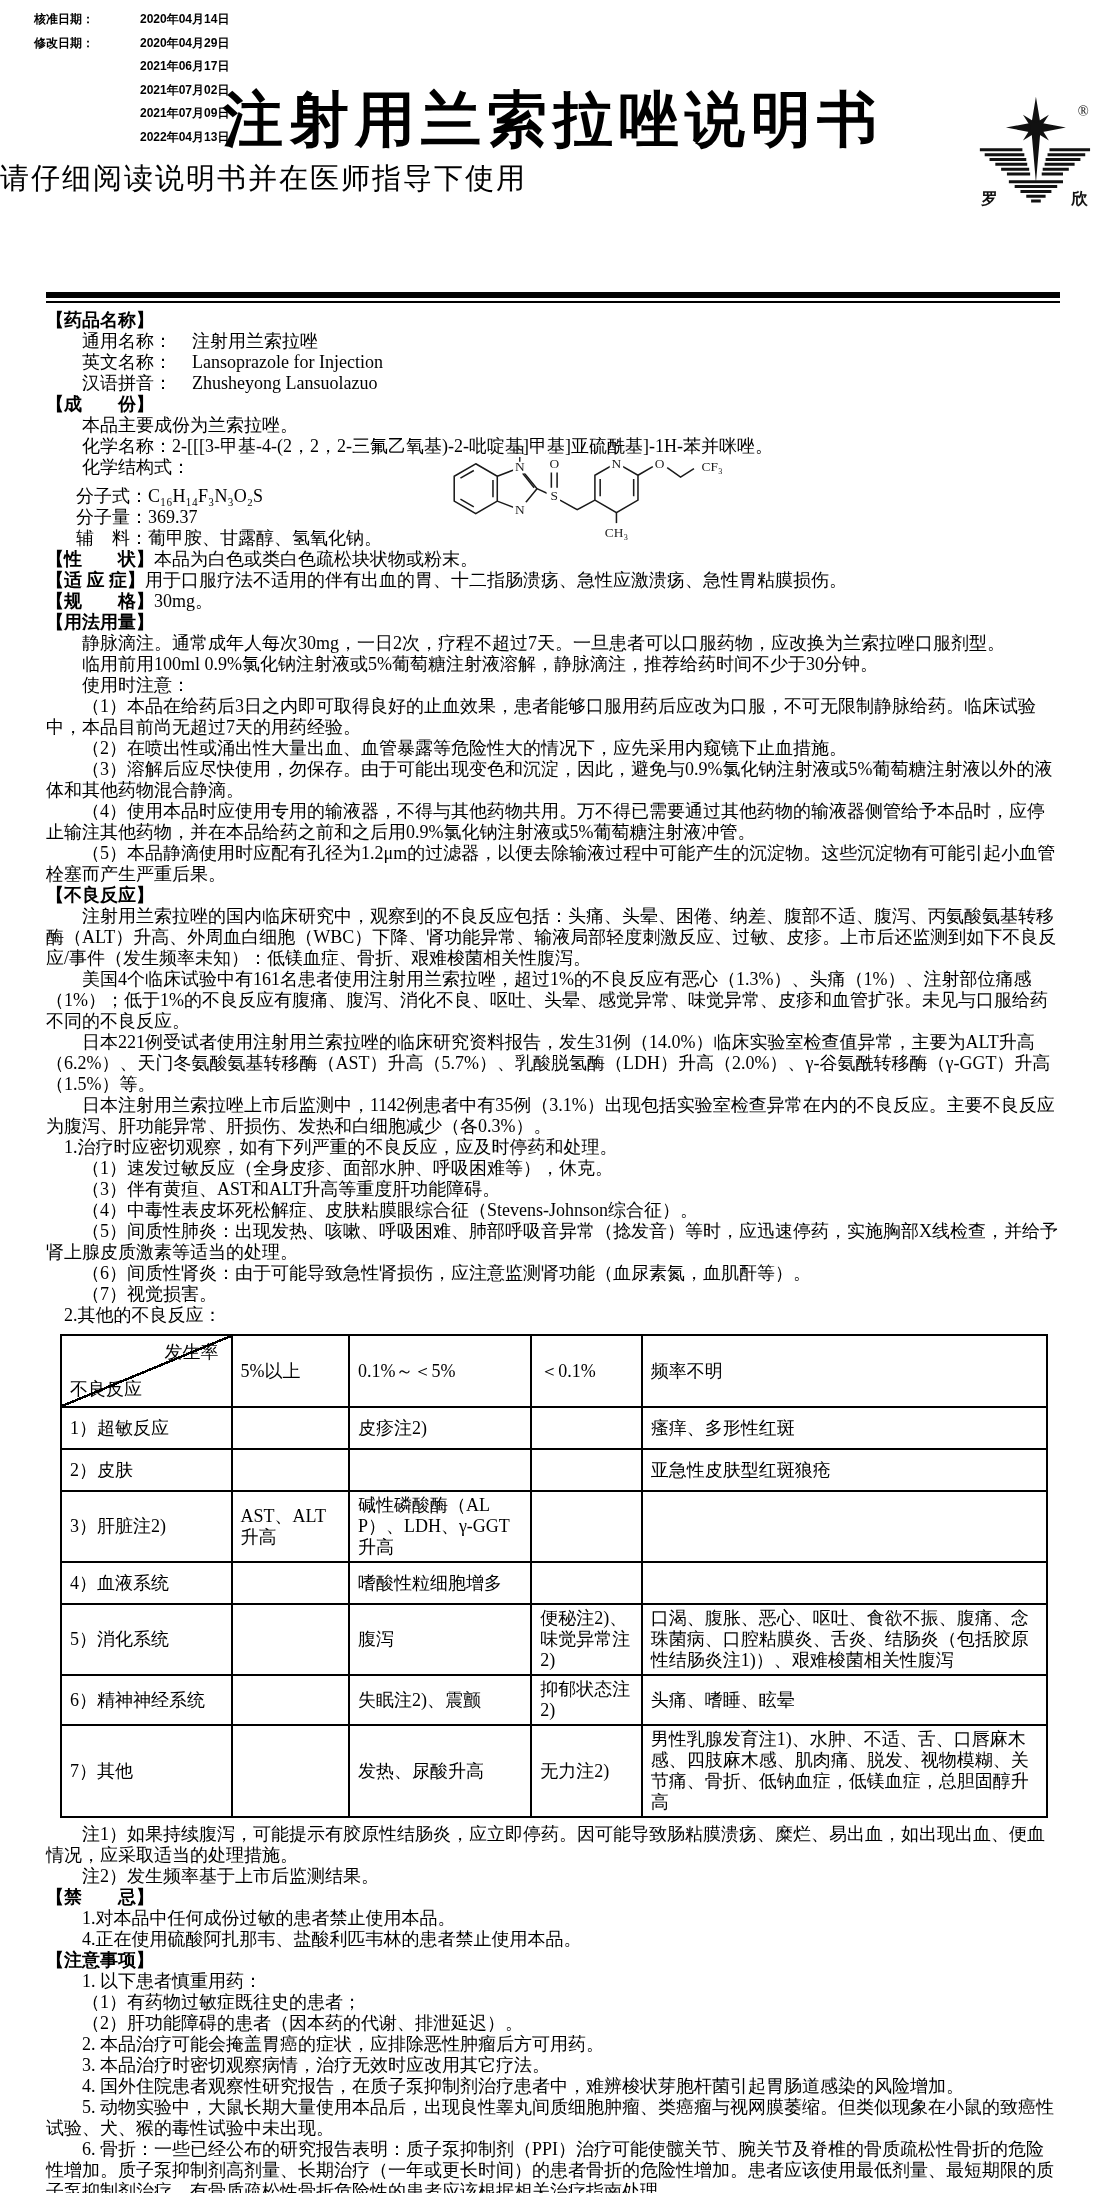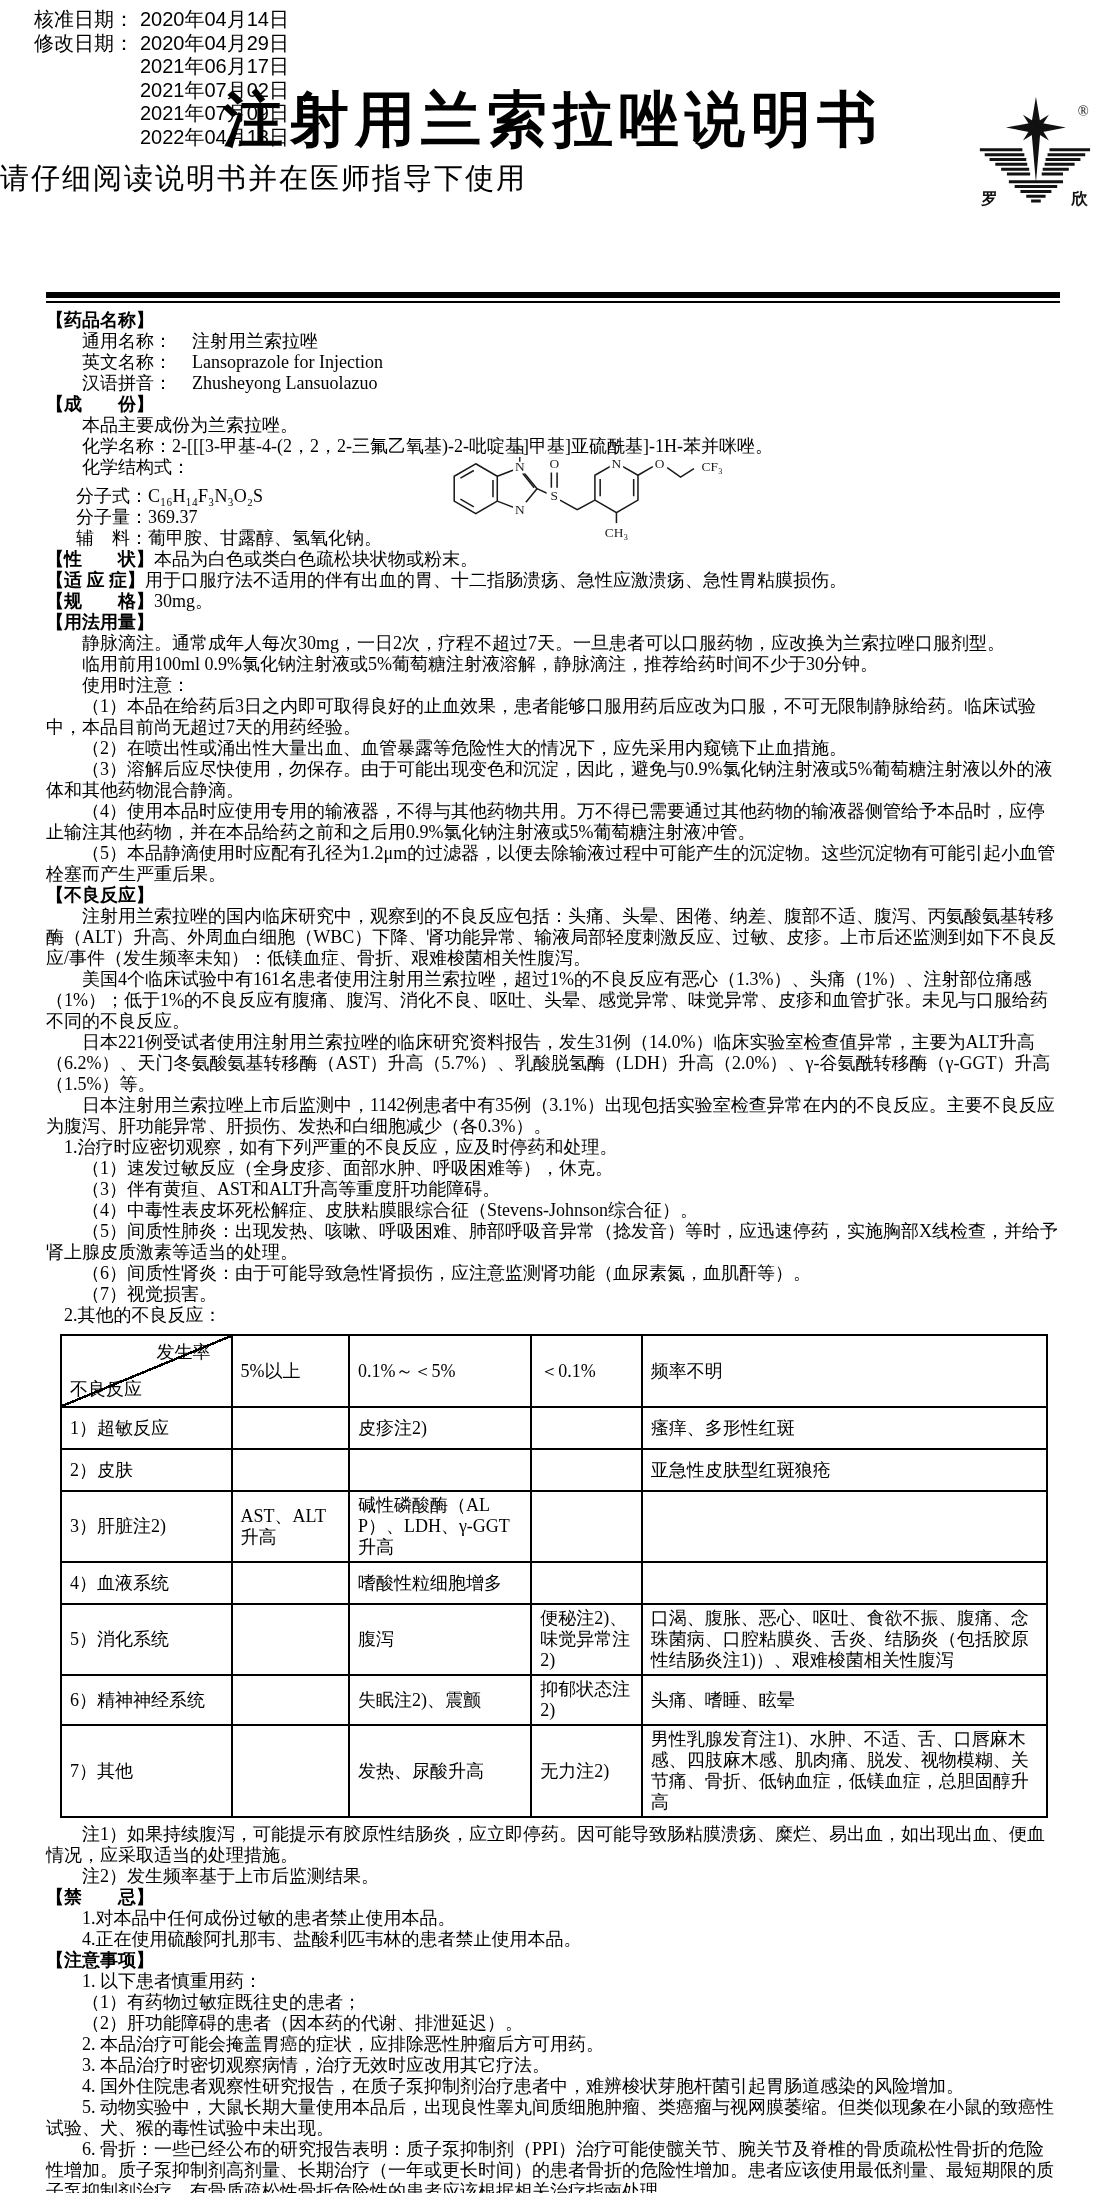--- a/index.html
+++ b/index.html
@@ -7,21 +7,21 @@
     width:1106px;height:2193px;overflow:hidden;background:#ffffff;color:#000;
     font-family:"Liberation Serif","DejaVu Serif",serif;
     font-size:18px;line-height:21px;
   }
   .page{position:relative;width:1106px;height:2193px;background:#fff;}
   
   .hdr{position:relative;height:292px;}
   .dates{
     position:absolute;left:34px;top:8px;
     font-family:"Liberation Sans","DejaVu Sans",sans-serif;
-    font-weight:normal;font-size:20px;line-height:23.5px;white-space:nowrap;
+    font-weight:bold;font-size:12px;line-height:23.5px;white-space:nowrap;
   }
   .dlabel{display:inline-block;width:106px;}
   .doc-title{
     position:absolute;left:0;right:0;top:92px;margin:0;text-align:center;
     font-family:"Liberation Sans","DejaVu Sans",sans-serif;
     font-weight:bold;font-size:60px;line-height:56px;letter-spacing:6px;
   }
   .doc-subtitle{
     position:absolute;left:0;right:0;top:168px;text-align:left;
     font-family:"Liberation Sans","DejaVu Sans",sans-serif;
@@ -54,21 +54,21 @@
     border:2px solid #000;padding:3px 8px;vertical-align:middle;
     font-size:18px;line-height:21px;word-break:break-all;
   }
   td.thcol{vertical-align:top;padding-top:12px;}
   td.diag{
     padding:0;position:relative;height:64px;
     background:linear-gradient(to bottom right,
       transparent calc(50% - 1.2px),#000 calc(50% - 1.2px),
       #000 calc(50% + 1.2px),transparent calc(50% + 1.2px));
   }
-  td.diag .t{position:absolute;top:6px;right:20px;}
+  td.diag .t{position:absolute;top:6px;right:12px;}
   td.diag .b{position:absolute;bottom:6px;left:8px;}
   tr.short td{height:34px;}
   .notes{margin-top:6px;}
 </style>
 </head>
 <body>
 
 <div class="page">
 
   <div class="hdr">

